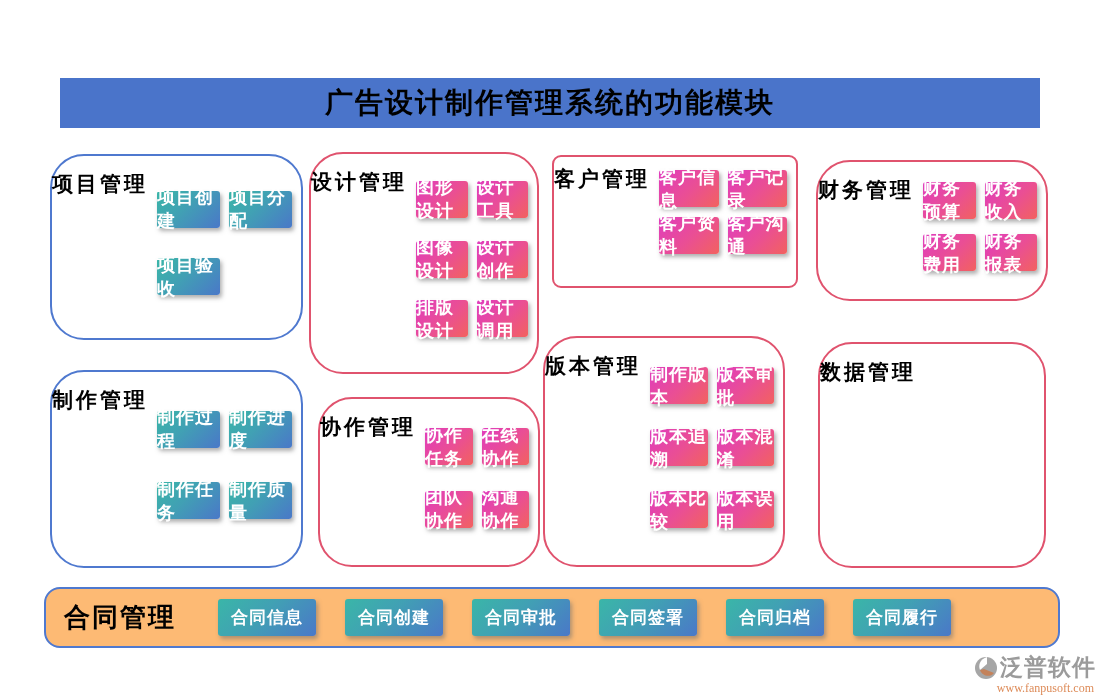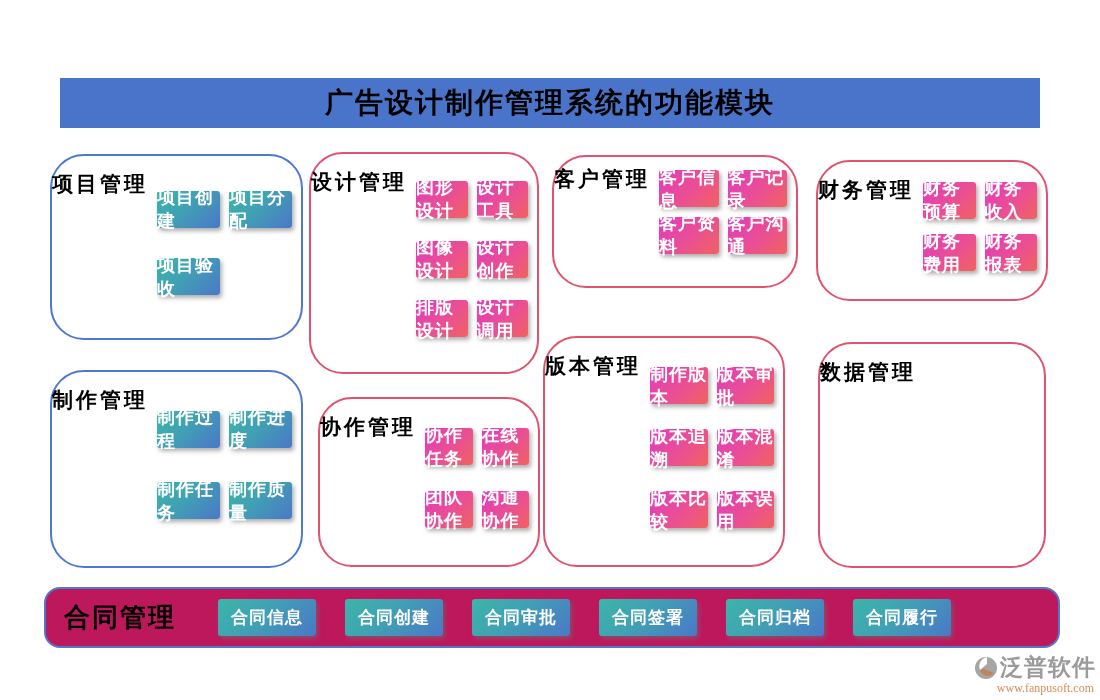--- a/index.html
+++ b/index.html
@@ -25,35 +25,35 @@
   .btn{height:37px;display:flex;align-items:center;justify-content:center;
        color:#fff;font-weight:bold;font-size:18px;border-radius:3px;
        letter-spacing:1px;cursor:pointer;
        box-shadow:2px 3px 4px rgba(110,110,110,.55);}
   .btn.teal{background:linear-gradient(135deg,#3ab6a8 0%,#41a0b4 45%,#4a78c8 100%);}
   .btn.pink{background:linear-gradient(135deg,#e03cbe 0%,#ea4f93 55%,#f2625f 100%);}
 
   
   .pos-project{left:50px;top:154px;width:253px;height:186px;}
   .pos-design{left:309px;top:152px;width:230px;height:222px;}
-  .pos-customer{left:552px;top:155px;width:246px;height:133px;}
+  .pos-customer{left:552px;top:155px;width:246px;height:133px;border-radius:9px;}
   .pos-finance{left:816px;top:160px;width:232px;height:141px;}
   .pos-production{left:50px;top:370px;width:253px;height:198px;}
   .pos-collaboration{left:318px;top:397px;width:222px;height:170px;}
   .pos-version{left:543px;top:336px;width:242px;height:231px;}
   .pos-data{left:818px;top:342px;width:228px;height:226px;}
 
   .pos-customer .box-title{padding-top:8px;}
   .pos-customer .btn-grid{padding-bottom:23px;}
   .pos-data .btn-grid{padding:4px 12px 26px 12px;}
 
   
   .contract{position:absolute;left:44px;top:587px;width:1016px;height:61px;
             border:2px solid #4f79cf;border-radius:16px;box-sizing:border-box;
-            display:flex;align-items:center;background:#be185d;}
+            display:flex;align-items:center;background:#fdba74;}
   .contract-label{font-size:26px;font-weight:bold;color:#000;letter-spacing:2px;
                   margin-left:18px;margin-right:42px;white-space:nowrap;}
   .contract-btns{display:flex;align-items:center;gap:29px;}
   .contract-btns .btn{width:98px;height:37px;font-size:17px;}
 
   
   .logo{position:absolute;right:4px;bottom:4px;width:162px;text-align:right;}
   .logo-row{display:flex;align-items:center;justify-content:flex-end;gap:2px;}
   .logo-brand{font-size:23px;font-weight:bold;color:#9b9b9b;letter-spacing:1px;}
   .logo-url{font-size:12px;color:#dd8a57;font-family:"Liberation Serif", serif;

